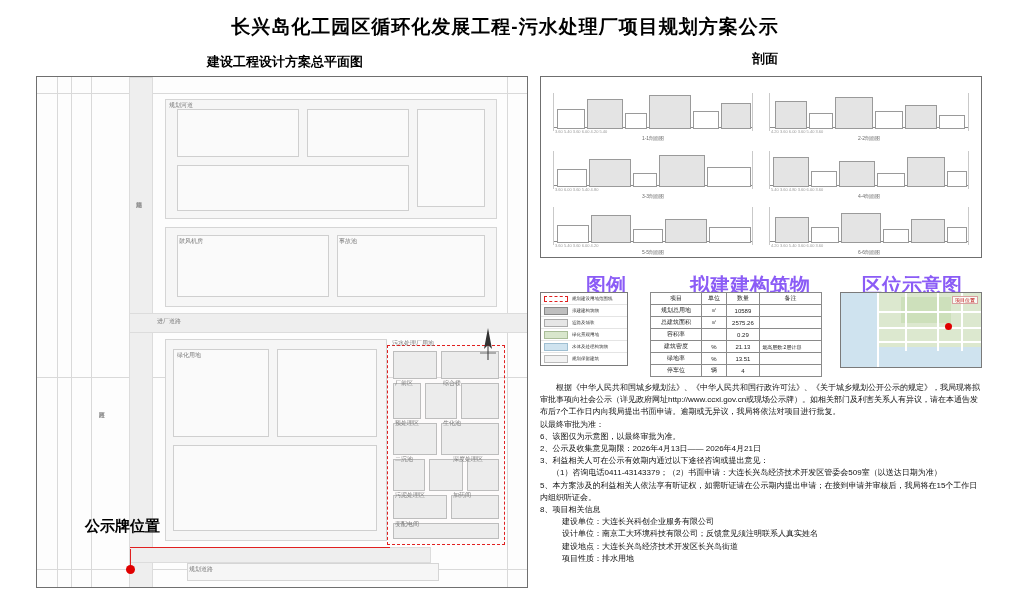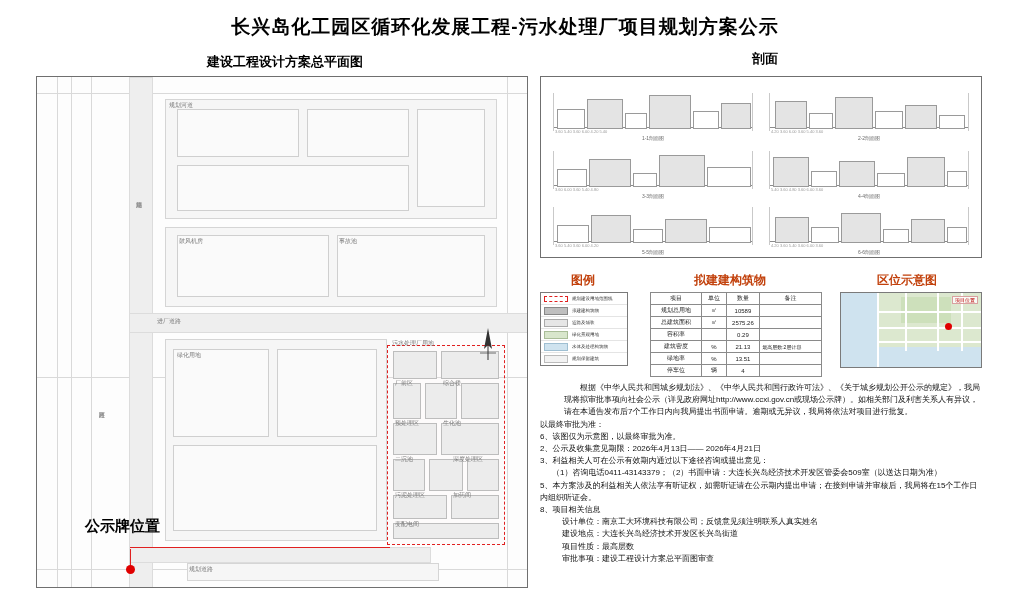--- a/index.html
+++ b/index.html
@@ -74,21 +74,21 @@
     position:absolute;font-size:5px;color:#6b6b6b;text-align:center;white-space:nowrap;
   }
   .sect-ground{position:absolute;height:1px;background:#8c8c8c;}
   .sbld{position:absolute;border:1px solid #9a9a9a;background:#fff;}
   .sbld.fill{background:#e4e4e4;}
   .sdiv{position:absolute;width:1px;background:#c9c9c9;}
   .sdim{position:absolute;font-size:4px;color:#9a9a9a;white-space:nowrap;}
 
   
   .panel-title{
-    position:absolute;font-size:12px;font-weight:bold;color:#c2410c;text-align:center;
+    position:absolute;font-size:20px;font-weight:bold;color:#8b5cf6;text-align:right;
   }
   #legend-title{left:540px;top:272px;width:86px;}
   #eco-title{left:650px;top:272px;width:160px;}
   #loc-title{left:852px;top:272px;width:110px;}
 
   .legend-box{
     position:absolute;left:540px;top:292px;width:86px;height:72px;
     border:1px solid #7a7a7a;background:#fff;
   }
   .legend-row{
@@ -126,21 +126,21 @@
     background:rgba(255,255,255,.8);padding:0 2px;border:1px solid #d9a0a0;
   }
 
   
   .notice{
     position:absolute;left:540px;top:382px;width:444px;
     font-size:8px;line-height:12.2px;color:#111;
     font-family:"Liberation Sans","DejaVu Sans",sans-serif;
   }
   .notice p{margin:0;}
-  .notice p.indent{text-indent:16px;margin-left:24px;}
+  .notice p.indent{text-indent:16px;}
   .notice p.sub{padding-left:12px;}
   .notice p.sub2{padding-left:22px;}
 </style>
 </head>
 <body>
 
 <div class="page">
 
   <div class="main-title">长兴岛化工园区循环化发展工程-污水处理厂项目规划方案公示</div>
 
@@ -411,19 +411,19 @@
 
   <div class="notice">
     <p class="indent">根据《中华人民共和国城乡规划法》、《中华人民共和国行政许可法》、《关于城乡规划公开公示的规定》，我局现将拟审批事项向社会公示（详见政府网址http://www.ccxi.gov.cn或现场公示牌）。如相关部门及利害关系人有异议，请在本通告发布后7个工作日内向我局提出书面申请。逾期或无异议，我局将依法对项目进行批复。</p>
     <p>以最终审批为准：</p>
     <p>6、该图仅为示意图，以最终审批为准。</p>
     <p>2、公示及收集意见期限：2026年4月13日—— 2026年4月21日</p>
     <p>3、利益相关人可在公示有效期内通过以下途径咨询或提出意见：</p>
     <p class="sub">（1）咨询电话0411-43143379；（2）书面申请：大连长兴岛经济技术开发区管委会509室（以送达日期为准）</p>
     <p>5、本方案涉及的利益相关人依法享有听证权，如需听证请在公示期内提出申请；在接到申请并审核后，我局将在15个工作日内组织听证会。</p>
     <p>8、项目相关信息</p>
+    <p class="sub2">建设单位：大连长兴科创企业服务有限公司</p>
     <p class="sub2">设计单位：南京工大环境科技有限公司；反馈意见须注明联系人真实姓名</p>
     <p class="sub2">建设地点：大连长兴岛经济技术开发区长兴岛街道</p>
-    <p class="sub2">项目性质：最高层数</p>
-    <p class="sub2">审批事项：建设工程设计方案总平面图审查</p>
+    <p class="sub2">项目性质：排水用地</p>
   </div>
 
 </div>
 
 </body></html>

